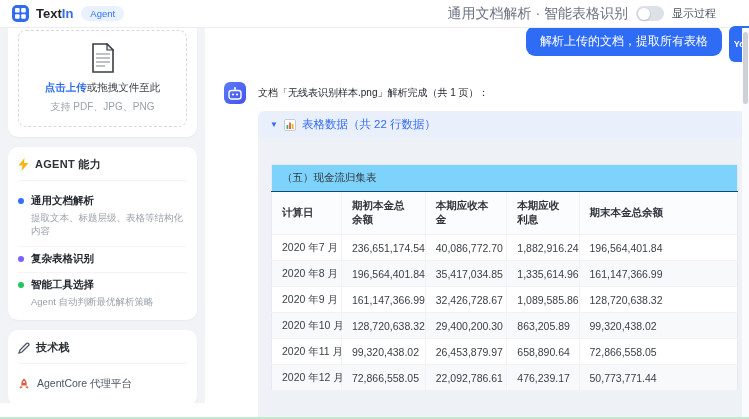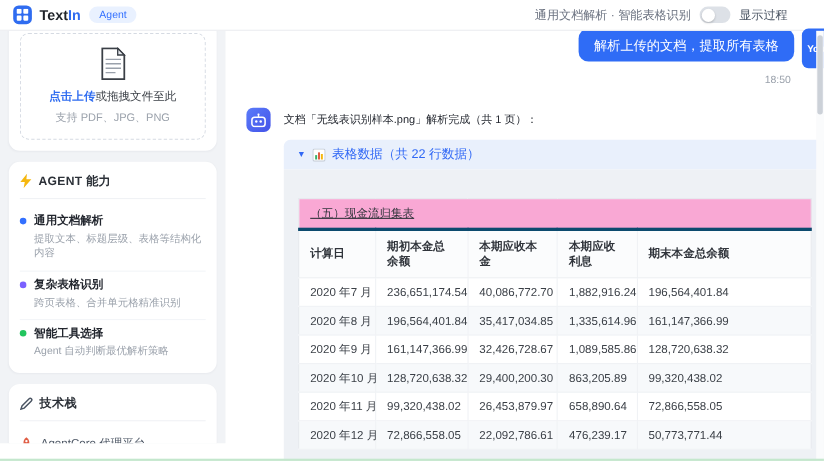--- a/index.html
+++ b/index.html
@@ -7,21 +7,21 @@
   body { font-family:"Liberation Sans","DejaVu Sans",sans-serif; background:#ffffff; position:relative; color:#23272f; }
 
   
   .topbar { position:absolute; top:0; left:0; width:730px; height:28px; background:#fff;
             border-bottom:1px solid #ebedf0; display:flex; align-items:center; padding:0 14px 0 12px; z-index:5; }
   .logo-mark { width:17px; height:17px; border-radius:5px; background:#2f6cf0; display:flex; align-items:center; justify-content:center; }
   .brand { margin-left:7px; font-size:13px; font-weight:bold; color:#1f2329; }
   .brand .in { color:#2f6cf0; }
   .badge { margin-left:8px; background:#e9f1ff; color:#3370ff; font-size:9.5px; padding:2px 9px; border-radius:999px; }
   .topbar-right { margin-left:auto; display:flex; align-items:center; gap:8px; }
-  .mode-label { font-size:11px; color:#6b7280;margin-left:24px; }
+  .mode-label { font-size:14px; color:#6b7280;margin-left:24px; }
   .toggle { width:28px; height:15px; border-radius:999px; background:#dde1e7; position:relative; cursor:pointer; }
   .toggle .knob { position:absolute; left:2px; top:1.5px; width:12px; height:12px; border-radius:50%; background:#fff; box-shadow:0 1px 2px rgba(0,0,0,.2); }
   .toggle-label { font-size:11px; color:#4b5563; }
 
   
   .sidebar { position:absolute; top:12px; left:0; width:205px; height:391px; background:#f1f3f6; padding:8px; overflow:hidden; }
   .card { background:#fff; border-radius:10px; padding:10px; margin-bottom:10px; box-shadow:0 1px 2px rgba(20,30,60,.04); }
   .upload-box { border:1px dashed #d5dae2; border-radius:8px; padding:12px 6px 12px; text-align:center; cursor:pointer; }
   .upload-line { font-size:10.5px; color:#3a3f46; margin-top:8px; }
   .upload-line .action { color:#2f6cf0; font-weight:bold; }
@@ -50,21 +50,21 @@
                 display:flex; align-items:center; justify-content:center; flex:0 0 22px; }
   .bot-content { flex:1; min-width:0; margin-right:6px; }
   .bot-text { font-size:10px; color:#23272f; padding-top:4px; }
 
   .expander { margin-top:11px; background:#e9f0fc; border-radius:6px 6px 0 0; padding:6px 12px;
               display:flex; align-items:center; gap:6px; color:#3168f5; font-size:11.5px; cursor:pointer; }
   .expander .tri { font-size:8px; line-height:1; }
 
   .table-panel { background:#eef1f5; border-radius:0 0 6px 6px; padding:26px 13px 13px 13px; height:300px; }
   table.data { width:100%; border-collapse:collapse; background:#fff; border:1px solid #e6e9ee; table-layout:fixed; }
-  table.data .caption-cell { font-size:10.5px; color:#30343b; padding:6px 10px; background:#f9a8d4; border-bottom:3px solid #0c4a6e;text-decoration:underline; }
+  table.data .caption-cell { font-size:10.5px; color:#30343b; padding:6px 10px; background:#7dd3fc; border-bottom:1px solid #0c4a6e; }
   table.data th { font-size:10.5px; color:#30343b; font-weight:bold; text-align:left; padding:7px 10px;
                   background:#fbfcfd; border-bottom:1px solid #eef0f3; border-right:1px solid #f0f2f5; }
   table.data td { font-size:10.5px; color:#3a3f46; text-align:left; padding:5.5px 10px;
                   border-bottom:1px solid #f0f2f5; border-right:1px solid #f0f2f5; white-space:nowrap; }
   table.data th:last-child, table.data td:last-child { border-right:none; }
   table.data tr.even td { background:#f7f9fb; }
   col.c1{width:15%;} col.c2{width:18%;} col.c3{width:17.5%;} col.c4{width:15.5%;} col.c5{width:34%;}
 
   
   .scrollbar { position:absolute; top:28px; right:0; width:7px; height:391px; background:#fafbfc; }
@@ -127,21 +127,20 @@
           <span class="dot dot-0"></span>
           <span>通用文档解析</span>
         </div>
       <div class="cap-desc">提取文本、标题层级、表格等结构化内容</div>
     </div>
     <div class="cap-item">
       <div class="cap-title">
           <span class="dot dot-1"></span>
           <span>复杂表格识别</span>
         </div>
-      <div class="cap-desc">跨页表格、合并单元格精准识别</div>
     </div>
     <div class="cap-item">
       <div class="cap-title">
           <span class="dot dot-2"></span>
           <span>智能工具选择</span>
         </div>
       <div class="cap-desc">Agent 自动判断最优解析策略</div>
     </div>
   </div>
 
@@ -163,21 +162,20 @@
 
   </div>
 </div>
 
 <div class="main">
 
   <div class="user-row">
     <div class="user-bubble">解析上传的文档，提取所有表格</div>
     <div class="user-avatar">You</div>
   </div>
-  <div class="msg-time">18:50</div>
 
   <div class="bot-row">
     <div class="bot-avatar">
       <svg width="14" height="13" viewBox="0 0 14 13">
           <rect x="1" y="3.5" width="12" height="8.5" rx="2.5" fill="none" stroke="#fff" stroke-width="1.4"></rect>
           <circle cx="5" cy="7.5" r="1.1" fill="#fff"></circle>
           <circle cx="9" cy="7.5" r="1.1" fill="#fff"></circle>
           <line x1="7" y1="0.8" x2="7" y2="3.5" stroke="#fff" stroke-width="1.3"></line>
           <circle cx="7" cy="0.9" r="0.9" fill="#fff"></circle>
         </svg>

